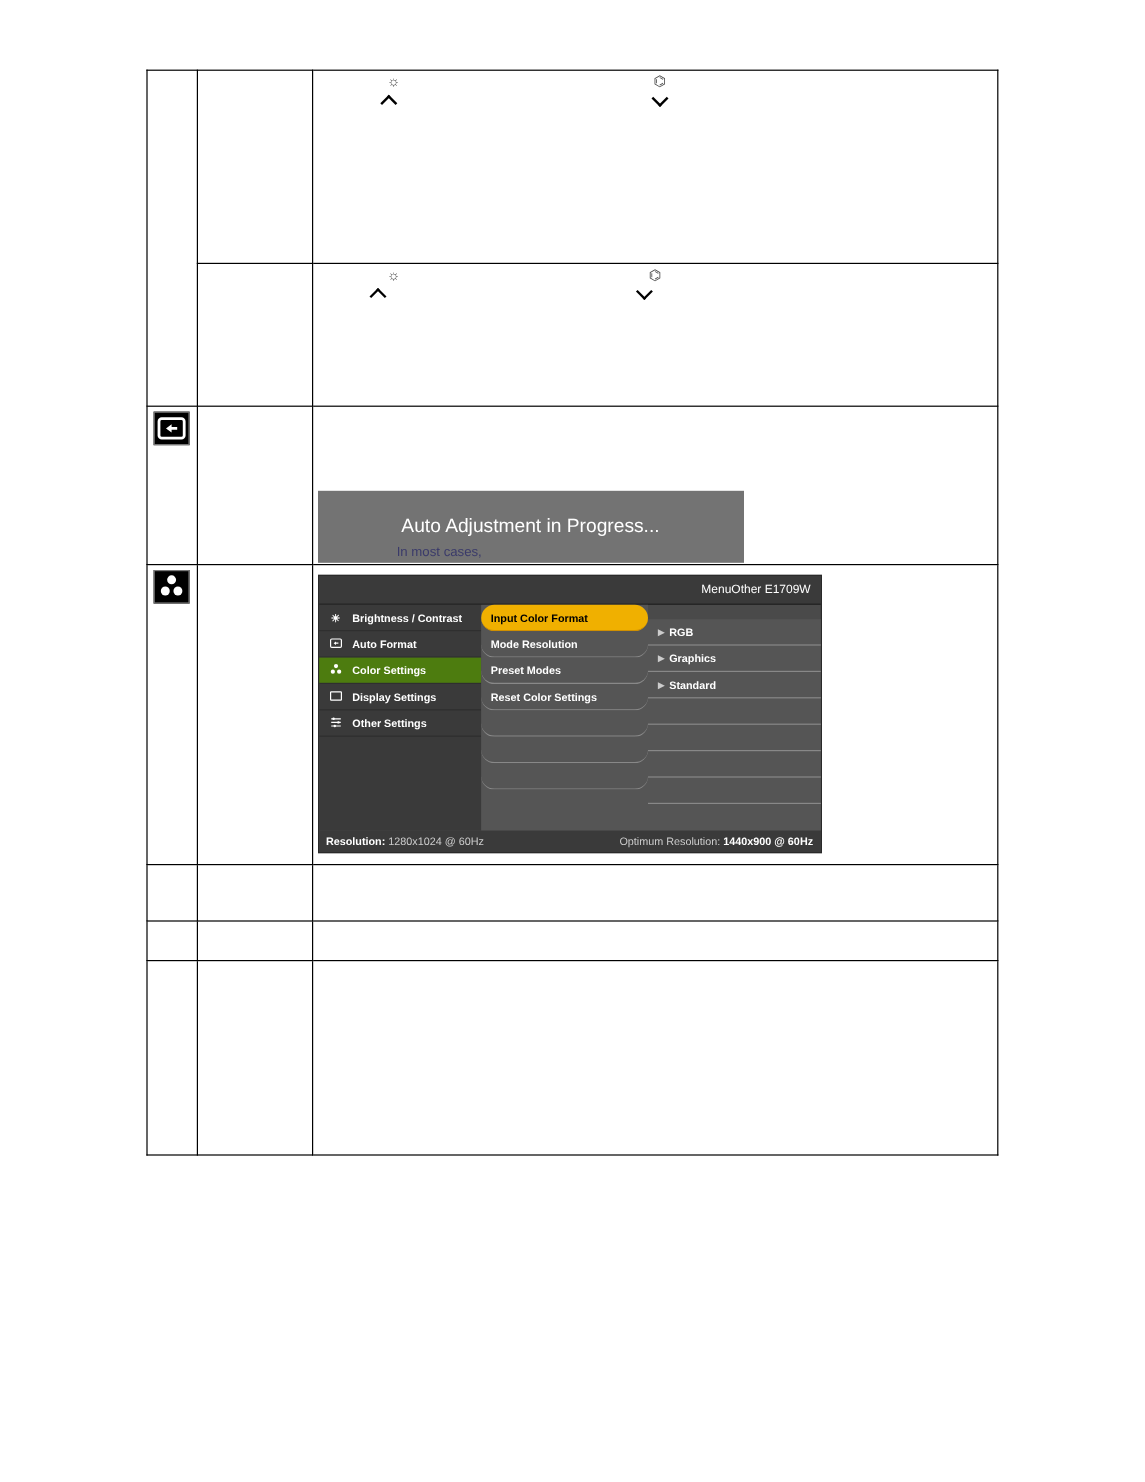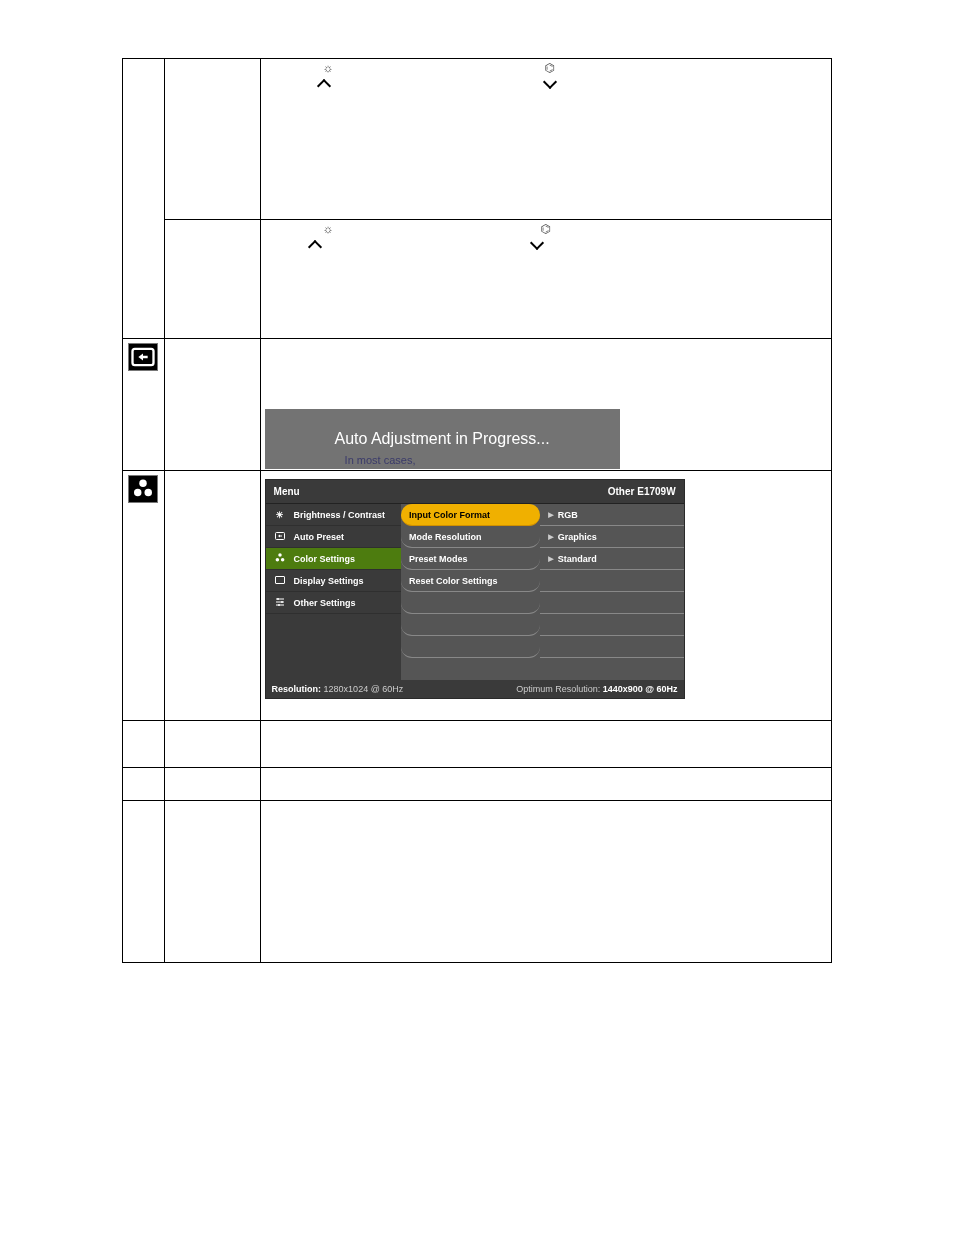--- a/index.html
+++ b/index.html
@@ -97,44 +97,44 @@
     background: #737373;
     color: #fff;
     display: flex;
     align-items: center;
     justify-content: center;
     font-size: 16px;
     margin-top: 36px;
   }
   .inmost {
     position: absolute;
-    left: 52px;
+    left: 38px;
     bottom: 4px;
     font-size: 11px;
     color: #3a3a6a;
     padding-left: 32px;
   }
   .osd-cell {
     height: 249px;
     position: relative;
     padding: 8px 4px 4px 4px;
   }
   .osd {
     width: 420px;
     background: #4a4a4a;
     border: 1px solid #2a2a2a;
     font-family: Arial, sans-serif;
   }
   .osd-header {
     display: flex;
-    justify-content: space-between;
+    justify-content: flex-end;
     padding: 6px 8px 6px 8px;
     color: #fff;
     font-size: 10px;
-    font-weight: bold;
+    font-weight: normal;
     background: #3a3a3a;
     border-bottom: 1px solid #222;
   }
   .osd-body {
     display: flex;
   }
   .osd-left {
     width: 136px;
     background: #3a3a3a;
   }
@@ -173,20 +173,21 @@
     border-radius: 11px;
   }
   .osd-mid-item.hl {
     background: #f0b000;
     color: #000;
     border-bottom: 1px solid #d09000;
   }
   .osd-right {
     width: 144px;
     background: #555;
+    margin-top: 12px;
   }
   .osd-right-item {
     height: 22px;
     display: flex;
     align-items: center;
     padding: 0 8px;
     color: #fff;
     font-size: 9px;
     font-weight: bold;
     border-bottom: 1px solid #888;
@@ -295,21 +296,21 @@
                 <span class="osd-left-icon">☀</span>
                 <span>Brightness /  Contrast</span>
               </div>
               <div class="osd-left-item">
                 <span class="osd-left-icon">
                   <svg width="14" height="12" viewBox="0 0 24 24">
                           <rect x="3" y="5" width="18" height="14" rx="2" fill="none" stroke="#fff" stroke-width="2"></rect>
                           <polygon points="12,9 8,12 12,15 12,13 16,13 16,11 12,11" fill="#fff"></polygon>
                         </svg>
                 </span>
-                <span>Auto Preset</span>
+                <span>Auto Format</span>
               </div>
               <div class="osd-left-item sel">
                 <span class="osd-left-icon">
                   <svg width="14" height="14" viewBox="0 0 24 24">
                           <circle cx="12" cy="7" r="3" fill="#fff"></circle>
                           <circle cx="7.5" cy="15" r="3" fill="#fff"></circle>
                           <circle cx="16.5" cy="15" r="3" fill="#fff"></circle>
                         </svg>
                 </span>
                 <span>Color Settings</span>

